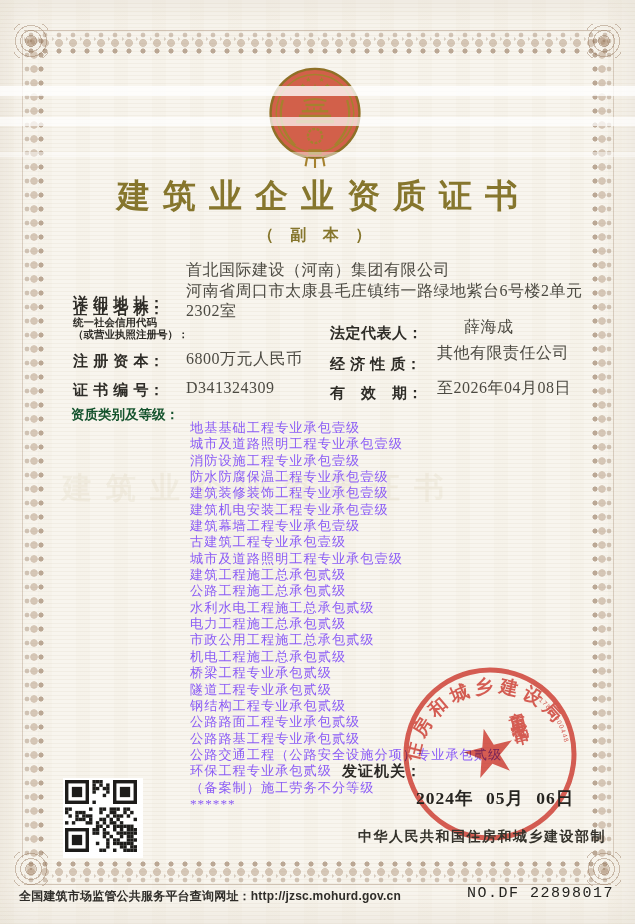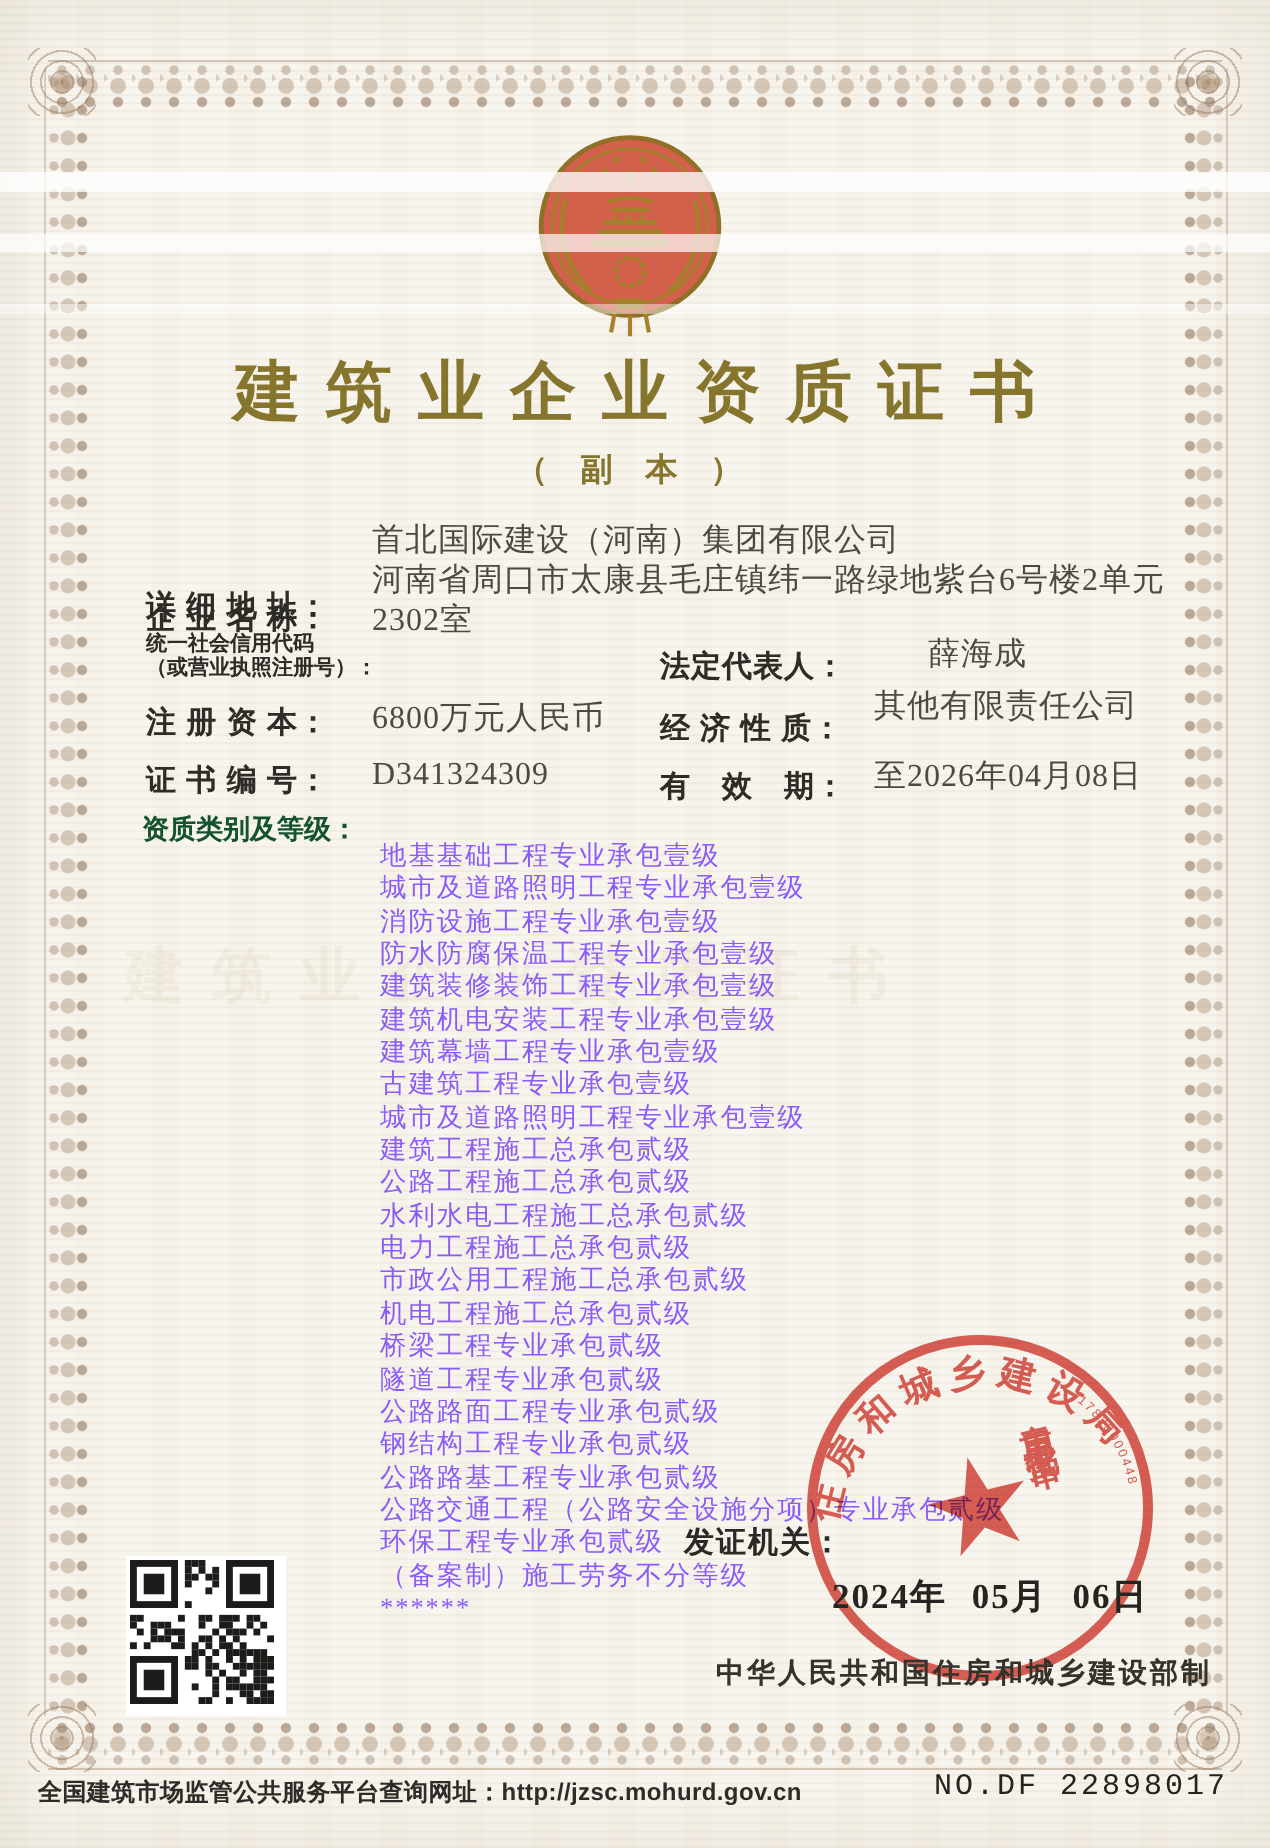--- a/index.html
+++ b/index.html
@@ -231,22 +231,22 @@
       <div>古建筑工程专业承包壹级</div>
       <div>城市及道路照明工程专业承包壹级</div>
       <div>建筑工程施工总承包贰级</div>
       <div>公路工程施工总承包贰级</div>
       <div>水利水电工程施工总承包贰级</div>
       <div>电力工程施工总承包贰级</div>
       <div>市政公用工程施工总承包贰级</div>
       <div>机电工程施工总承包贰级</div>
       <div>桥梁工程专业承包贰级</div>
       <div>隧道工程专业承包贰级</div>
+      <div>钢结构工程专业承包贰级</div>
       <div>公路路面工程专业承包贰级</div>
-      <div>钢结构工程专业承包贰级</div>
       <div>公路路基工程专业承包贰级</div>
       <div>公路交通工程（公路安全设施分项）专业承包贰级</div>
       <div>环保工程专业承包贰级</div>
       <div>（备案制）施工劳务不分等级</div>
       <div>******</div>
     </div>
 
   <div class="issuer-lbl">发证机关：</div>
   <div class="issue-date">2024年 05月 06日</div>
   <div class="made-by">中华人民共和国住房和城乡建设部制</div>

